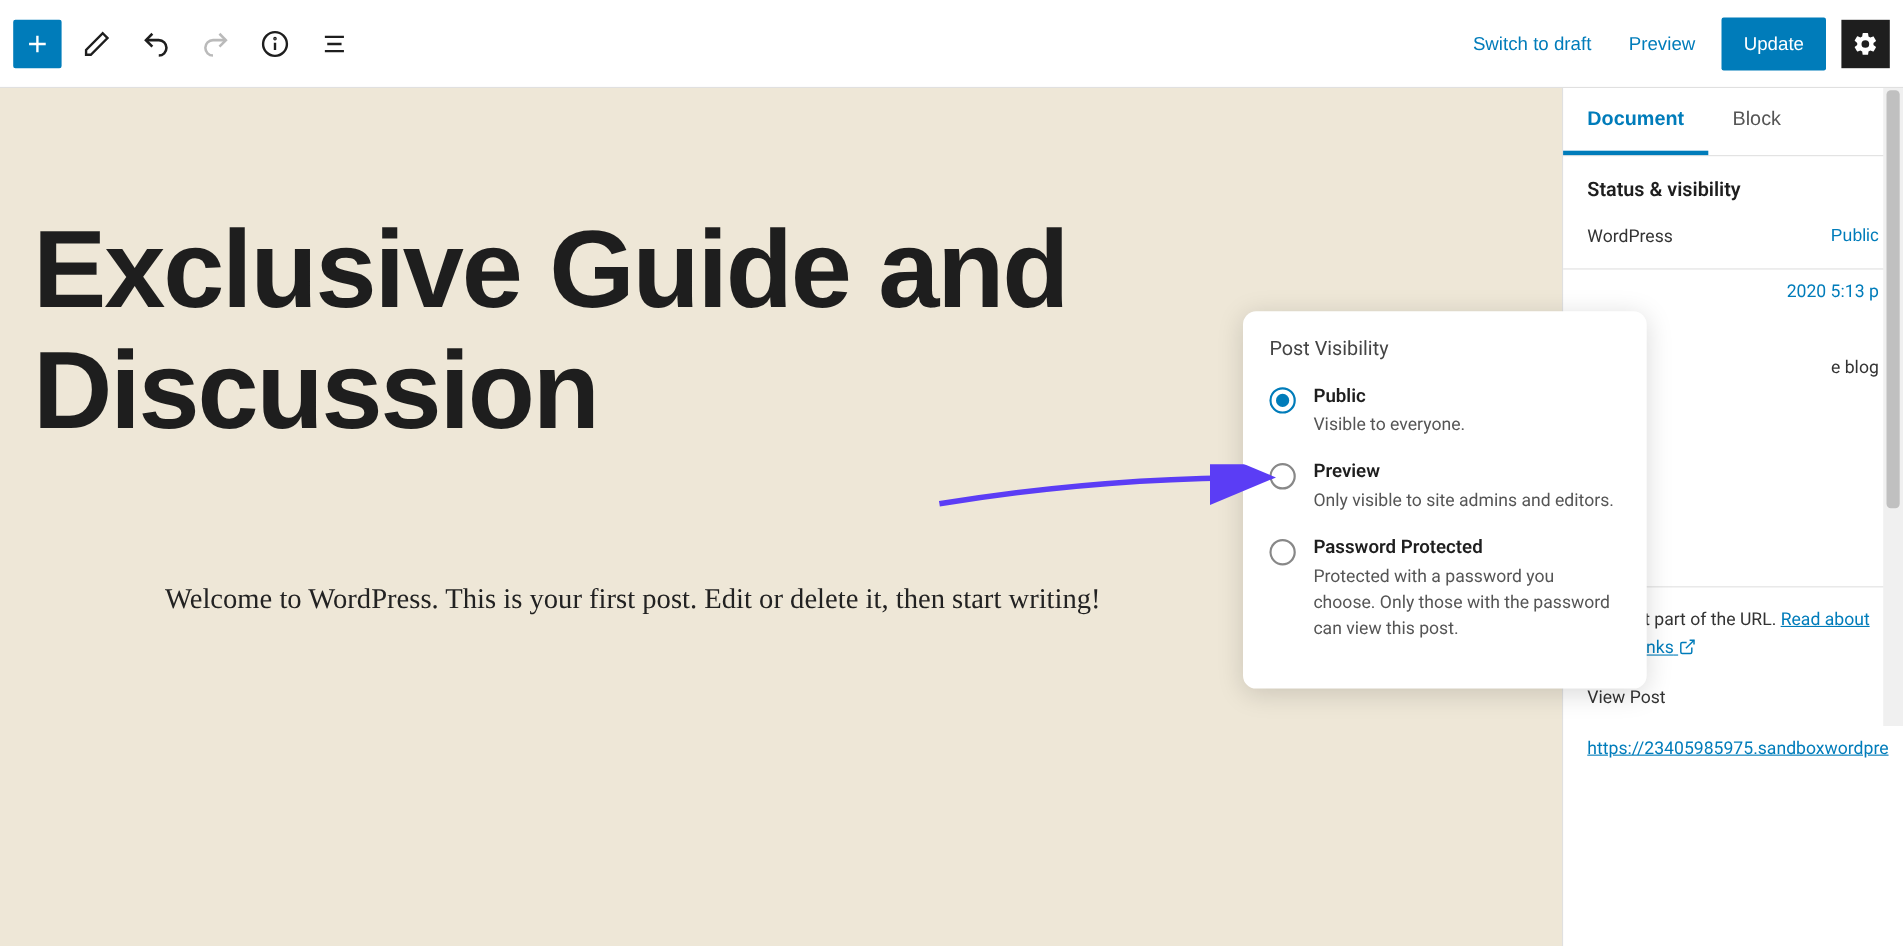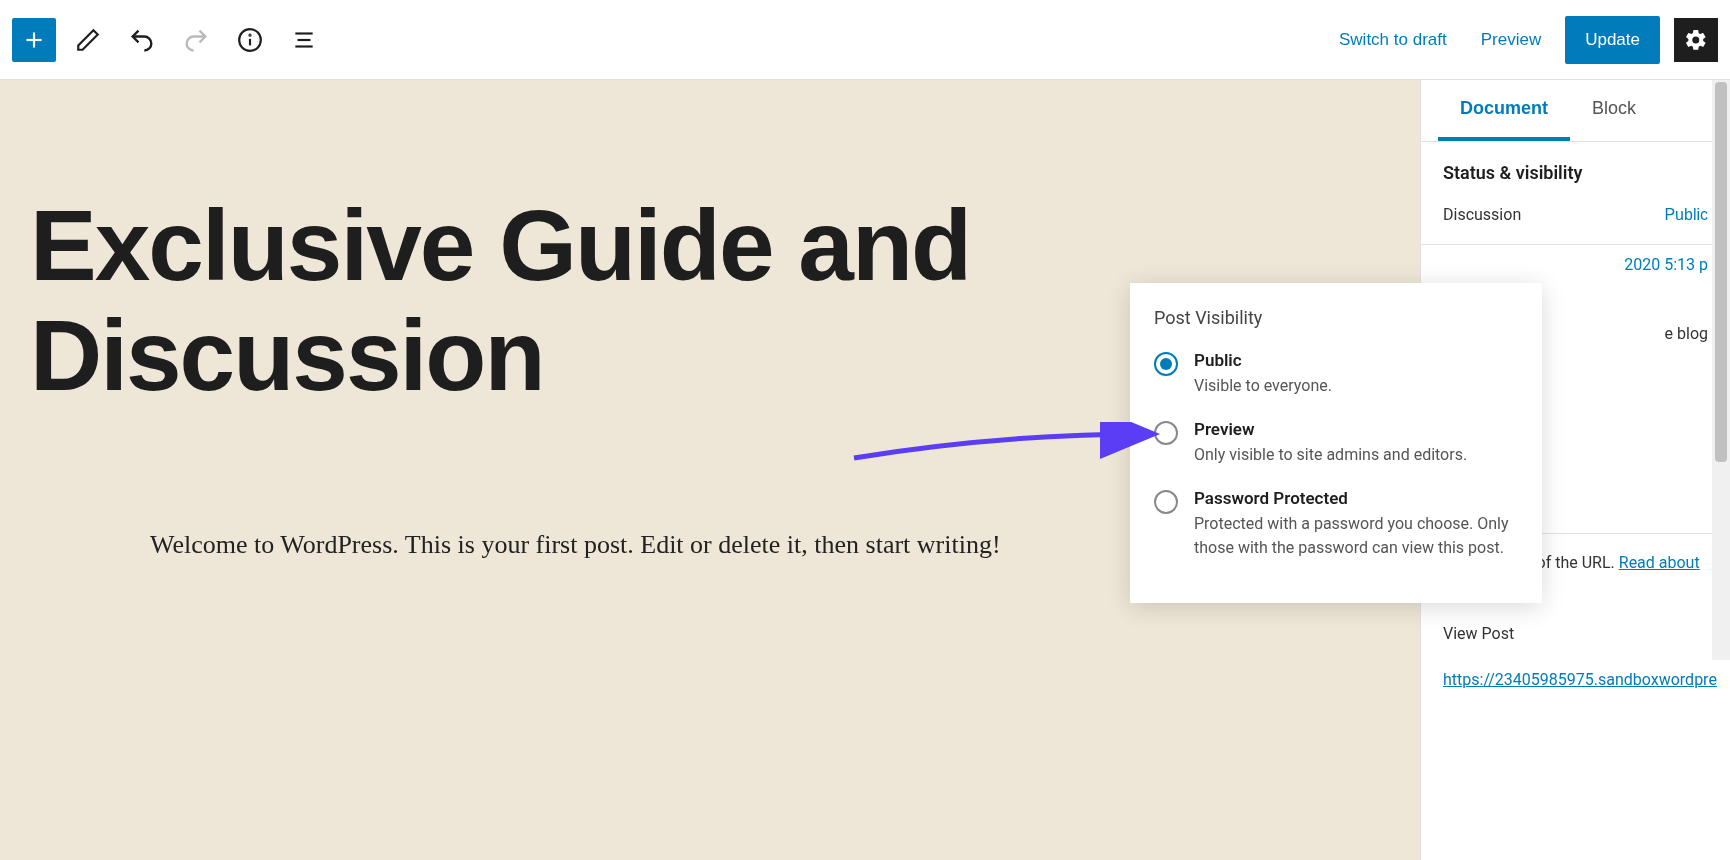--- a/index.html
+++ b/index.html
@@ -23,37 +23,37 @@
     .post-content { font-family: Georgia, serif; font-size: 26px; color: #222; margin-top: 110px; line-height: 1.9; max-width: 900px; margin-left: 120px; }
     
     
     .fake-scrollbar { position: absolute; right: 0; top: 80px; width: 18px; height: 580px; background: #f0f0f0; }
     .fake-thumb { width: 12px; background: #c0c0c0; height: 380px; margin: 2px auto 0 auto; border-radius: 4px; }
     
     
     .sidebar { width: 310px; border-left: 1px solid #e0e0e0; background: #fff; display: flex; flex-direction: column; }
     .tabs { display: flex; border-bottom: 1px solid #e0e0e0; }
     .tab { padding: 18px 22px; font-size: 18px; font-weight: 500; color: #555; background: none; border: none; cursor: pointer; border-bottom: 4px solid transparent; }
-    .tab.active { color: #007cba; border-bottom: 4px solid #007cba; font-weight: 600; margin-left: 17px; }
+    .tab.active { color: #007cba; border-bottom: 4px solid #007cba; font-weight: 600; }
     
     .panel { padding: 20px 22px; border-bottom: 1px solid #e0e0e0; }
     .panel-title { font-size: 18px; font-weight: 600; color: #1e1e1e; }
     
     .panel-row { display: flex; justify-content: space-between; align-items: center; margin-top: 22px; }
     .row-label { font-size: 16px; color: #333; }
     .row-link { color: #007cba; font-size: 16px; background: none; border: none; cursor: pointer; }
     
     .sidebar .extra-row { padding: 10px 22px; font-size: 16px; color: #333; }
     .date-text { color: #007cba; text-align: center; }
     
     .permalink-row { padding: 10px 22px; font-size: 16px; color: #333; line-height: 1.6; }
     .permalink-row a { color: #007cba; text-decoration: underline; }
     
     
-    .popover { position: absolute; left: 1130px; top: 283px; width: 412px; background: #fff; box-shadow: 0 4px 24px rgba(0,0,0,0.15); border-radius: 1px; padding: 24px 24px 28px 24px; z-index: 100; }
+    .popover { position: absolute; left: 1130px; top: 283px; width: 367px; background: #fff; box-shadow: 0 4px 24px rgba(0,0,0,0.15); border-radius: 12px; padding: 24px 24px 28px 24px; z-index: 100; }
     .popover-title { font-size: 18px; color: #444; margin-bottom: 22px; }
     .radio-item { display: flex; align-items: flex-start; gap: 16px; margin-bottom: 22px; cursor: pointer; }
     .radio-item:last-child { margin-bottom: 16px; }
     .radio-circle { width: 24px; height: 24px; border: 2px solid #888; border-radius: 50%; flex-shrink: 0; position: relative; margin-top: 2px; }
     .radio-circle.selected { border-color: #007cba; }
     .radio-circle.selected::after { content: ""; position: absolute; inset: 4px; background: #007cba; border-radius: 50%; }
     .radio-text { flex: 1; }
     .radio-label { font-size: 17px; font-weight: 600; color: #1e1e1e; }
     .radio-desc { font-size: 16px; color: #555; margin-top: 4px; line-height: 1.45; }
     
@@ -126,21 +126,21 @@
     </div>
 
   <aside class="sidebar">
     <div class="tabs">
       <button class="tab active">Document</button>
       <button class="tab">Block</button>
     </div>
     <div class="panel">
       <div class="panel-title">Status &amp; visibility</div>
       <div class="panel-row">
-        <span class="row-label">Discussion</span>
+        <span class="row-label">WordPress</span>
         <button class="row-link">Public</button>
       </div>
     </div>
     <div class="extra-row" style="text-align:right">
       <span class="date-text">2020 5:13 p</span>
     </div>
     <div class="extra-row" style="text-align:right; margin-top:30px;">
       <span>e blog</span>
     </div>
     <div style="height:180px;"></div>

